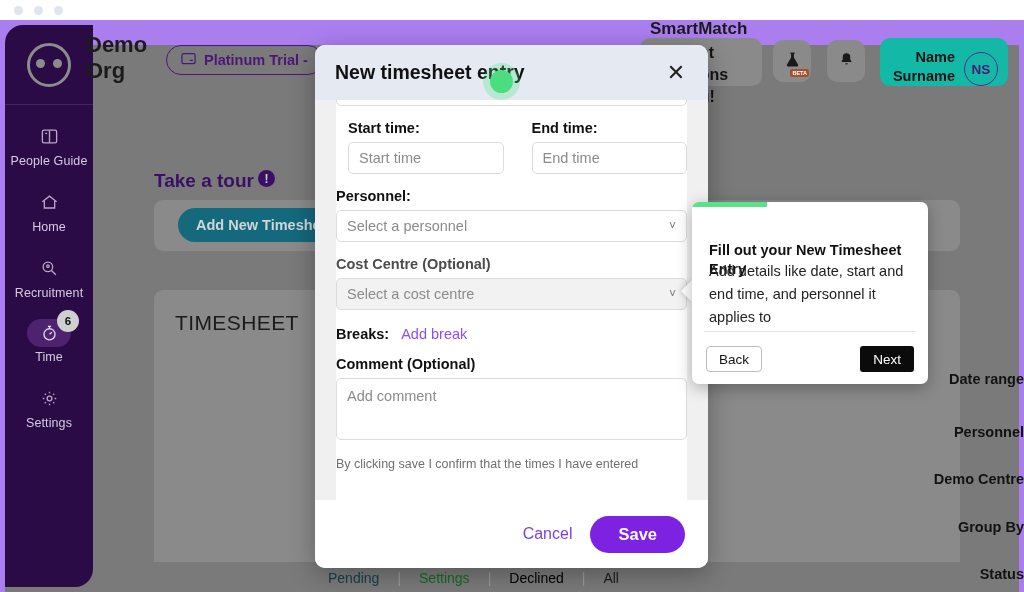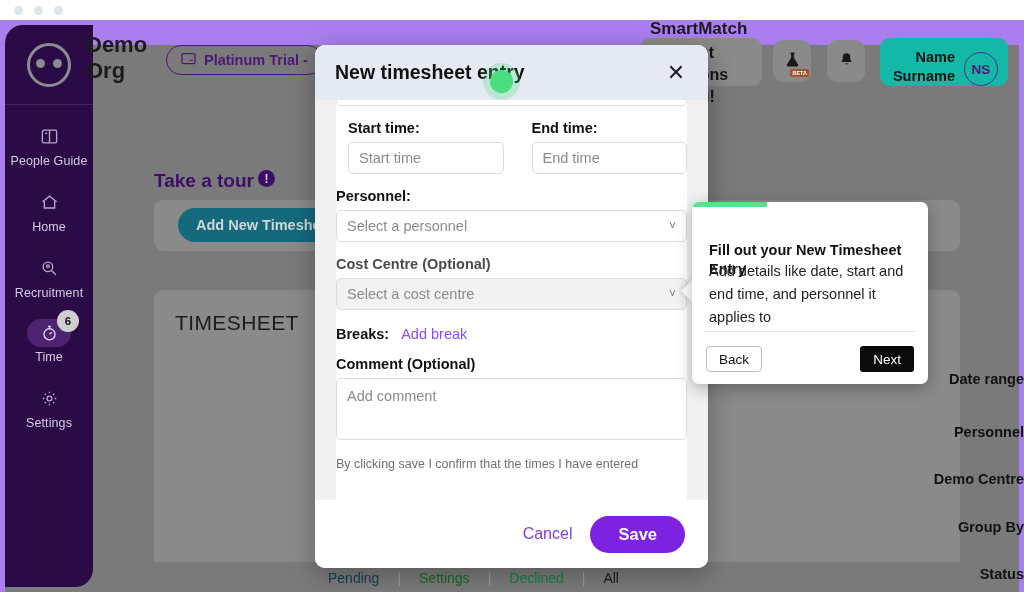--- a/index.html
+++ b/index.html
@@ -416,21 +416,21 @@
   <div class="ts-label" style="top:424px;">Personnel</div>
   <div class="ts-label" style="top:471px;">Demo Centre</div>
   <div class="ts-label" style="top:519px;">Group By</div>
   <div class="ts-label" style="top:566px;">Status</div>
 
   <div class="status-row">
     <span class="status-chip" style="color:#16404d">Pending</span>
     <span class="status-sep">|</span>
     <span class="status-chip" style="color:#156b22">Settings</span>
     <span class="status-sep">|</span>
-    <span class="status-chip" style="color:#15803d">Declined</span>
+    <span class="status-chip" style="color:#000000">Declined</span>
     <span class="status-sep">|</span>
     <span class="status-chip" style="color:#1b1b1b">All</span>
   </div>
 
   <div class="modal-shadow">
 
     <div class="modal-header">
       <div class="modal-title">New timesheet entry</div>
       <div class="modal-close">✕</div>
     </div>

